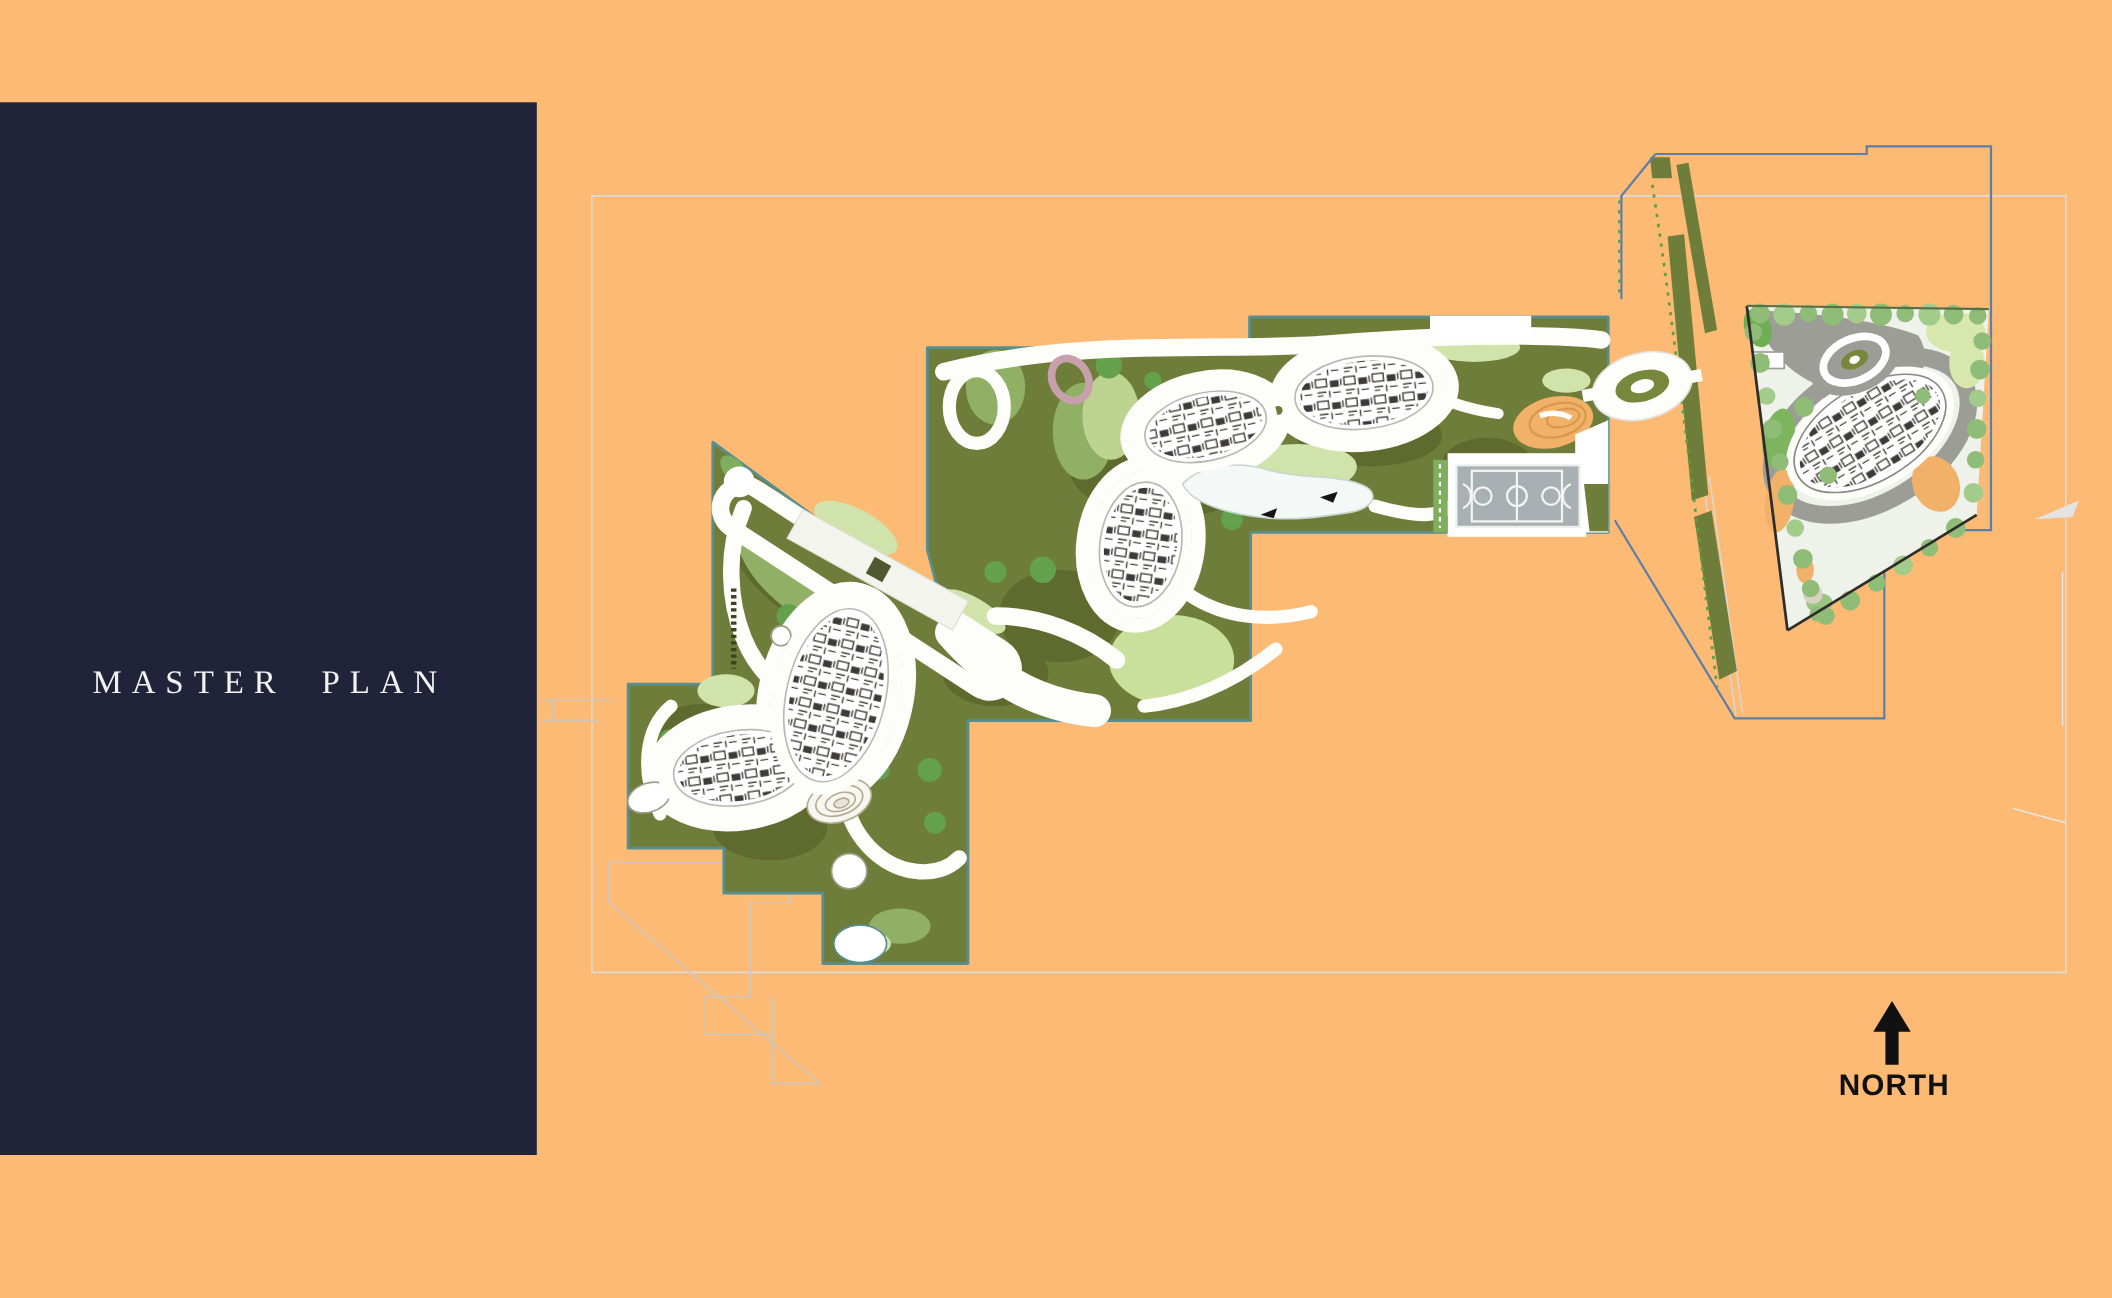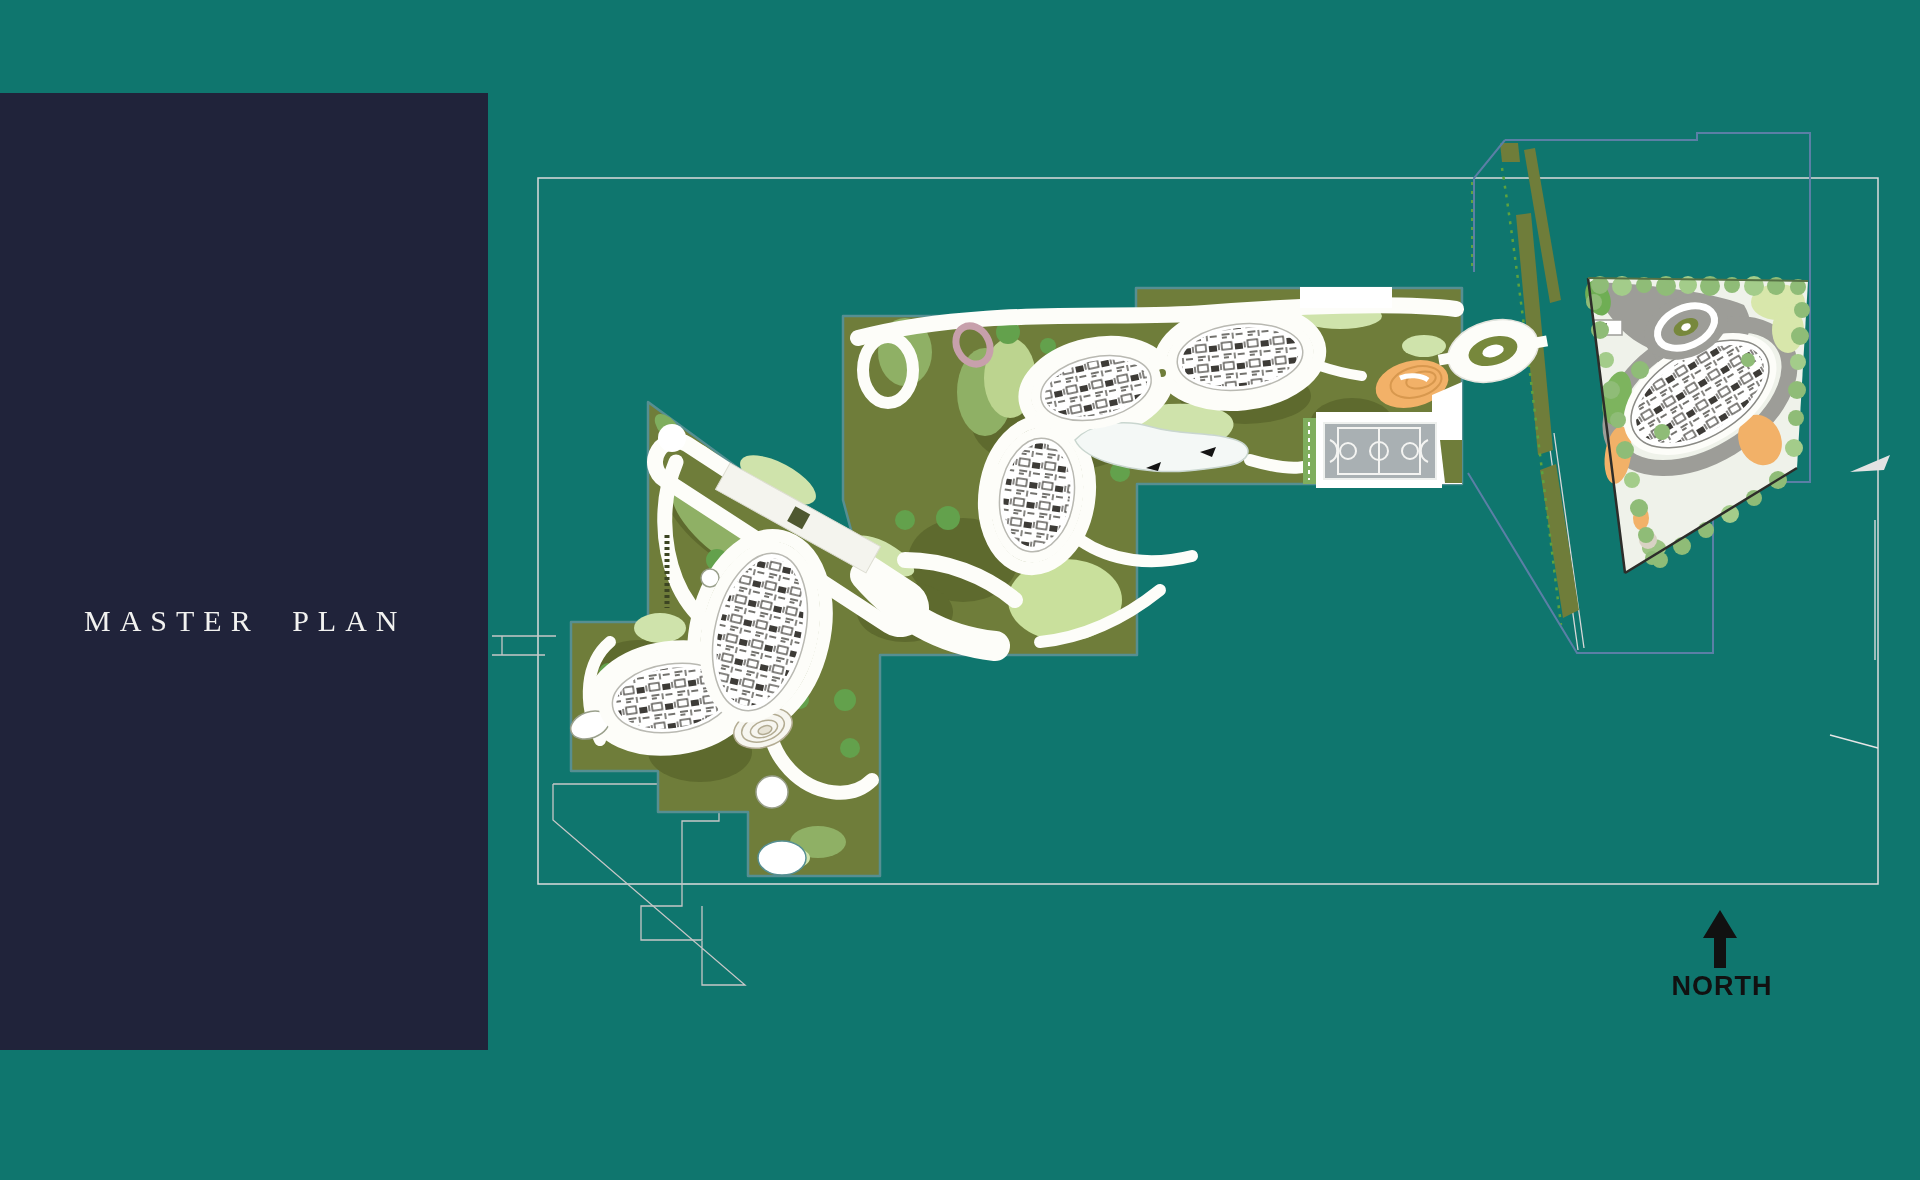--- a/index.html
+++ b/index.html
@@ -1,16 +1,16 @@
 <!DOCTYPE html>
 <html><head>
 <meta charset="utf-8">
 <style>
   html,body{margin:0;padding:0;background:#ffffff;}
-  .stage{position:relative;width:1920px;height:1180px;background:#0f766e;overflow:hidden;
+  .stage{position:relative;width:1920px;height:1180px;background:#fdba74;overflow:hidden;
          font-family:"Liberation Sans", sans-serif;}
   .side-panel{position:absolute;left:0;top:93px;width:488px;height:957px;background:#20233a;}
   .page-title{position:absolute;left:84px;top:511px;width:380px;color:#f2f2f0;
               font-family:"Liberation Serif", serif;font-size:30px;font-weight:400;
               letter-spacing:9px;word-spacing:16px;white-space:nowrap;}
   .plan-svg{position:absolute;left:0;top:0;width:1920px;height:1180px;}
   .north-label{font-family:"Liberation Sans", sans-serif;font-weight:bold;font-size:27px;
                letter-spacing:1px;fill:#111;}
 </style>
 </head>

